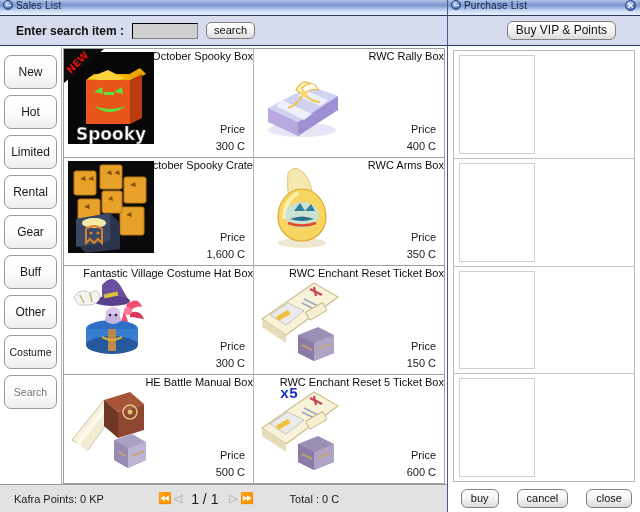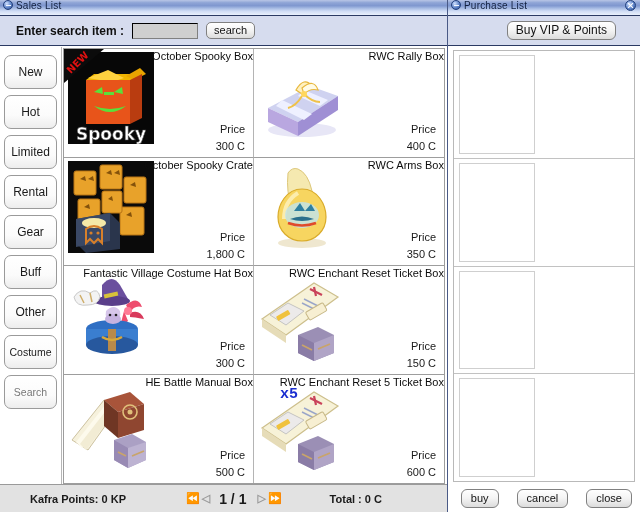--- a/index.html
+++ b/index.html
@@ -228,23 +228,22 @@
   
   .status {
     height: 28px;
     flex: 0 0 28px;
     display: flex;
     align-items: center;
     background: #e2e2e2;
     border-top: 1px solid #9a9a9a;
     font-size: 11px;
     color: #1a1a1a;
-    padding: 0 6px 0 30px;
-    gap: 16px;
-    font-weight: bold;
+    padding: 0 6px 0 14px;
+    gap: 4px;
   }
   .status .kp { width: 140px; }
   .pager { display: flex; align-items: center; gap: 4px; color: #8d8d8d; }
   .pager .pg-num { color: #1a1a1a; margin: 0 7px; font-size: 14px; }
   .arrow { font-size: 11px; color: #9a9a9a; cursor: default; letter-spacing: -2px;}
   .total { margin-left: 34px; }
 
   
   .right-body {
     flex: 1 1 auto;
@@ -411,21 +410,21 @@
                 <path d="M8 58 L42 52 L52 62 L52 88 L18 92 L8 82 Z" fill="#2e3a52" opacity="0.92"></path>
                 <path d="M8 58 L42 52 L42 80 L8 86 Z" fill="#3b4a66" opacity="0.95"></path>
                 <ellipse cx="26" cy="62" rx="12" ry="5" fill="#f5e9a8"></ellipse>
                 <path d="M18 68 q8 -6 16 0 l0 14 l-4 -4 l-4 4 l-4 -4 l-4 4 z" fill="none" stroke="#d8802a" stroke-width="2"></path>
                 <circle cx="23" cy="72" r="1.6" fill="#d8802a"></circle>
                 <circle cx="30" cy="72" r="1.6" fill="#d8802a"></circle>
               </svg>
             </div>
             <div class="cell-title">October Spooky Crate</div>
             <div class="cell-price">Price</div>
-            <div class="cell-cost">1,800 C</div>
+            <div class="cell-cost">1,600 C</div>
           </div>
 
           <div class="cell">
             <div class="cell-thumb">
               <svg viewBox="0 0 86 92" width="86" height="92">
                 <ellipse cx="44" cy="82" rx="24" ry="5" fill="#efe7cf"></ellipse>
                 <path d="M30 12 q4 -6 10 -4 q10 4 14 22 q3 16 -4 22 q-10 6 -16 -6 q-6 -14 -4 -34 z" fill="#f5e9b0" stroke="#ddc77a" stroke-width="1"></path>
                 <path d="M44 28 C60 28 68 44 68 56 C68 70 57 80 44 80 C31 80 20 70 20 56 C20 44 28 28 44 28 Z" fill="#f7d560" stroke="#d9ab2a" stroke-width="1.2"></path>
                 <path d="M40 32 C30 38 26 48 26 58" stroke="#fdf3c0" stroke-width="4" fill="none" opacity="0.8"></path>
                 <ellipse cx="44" cy="54" rx="17" ry="13" fill="#bfe3ef" opacity="0.8"></ellipse>

